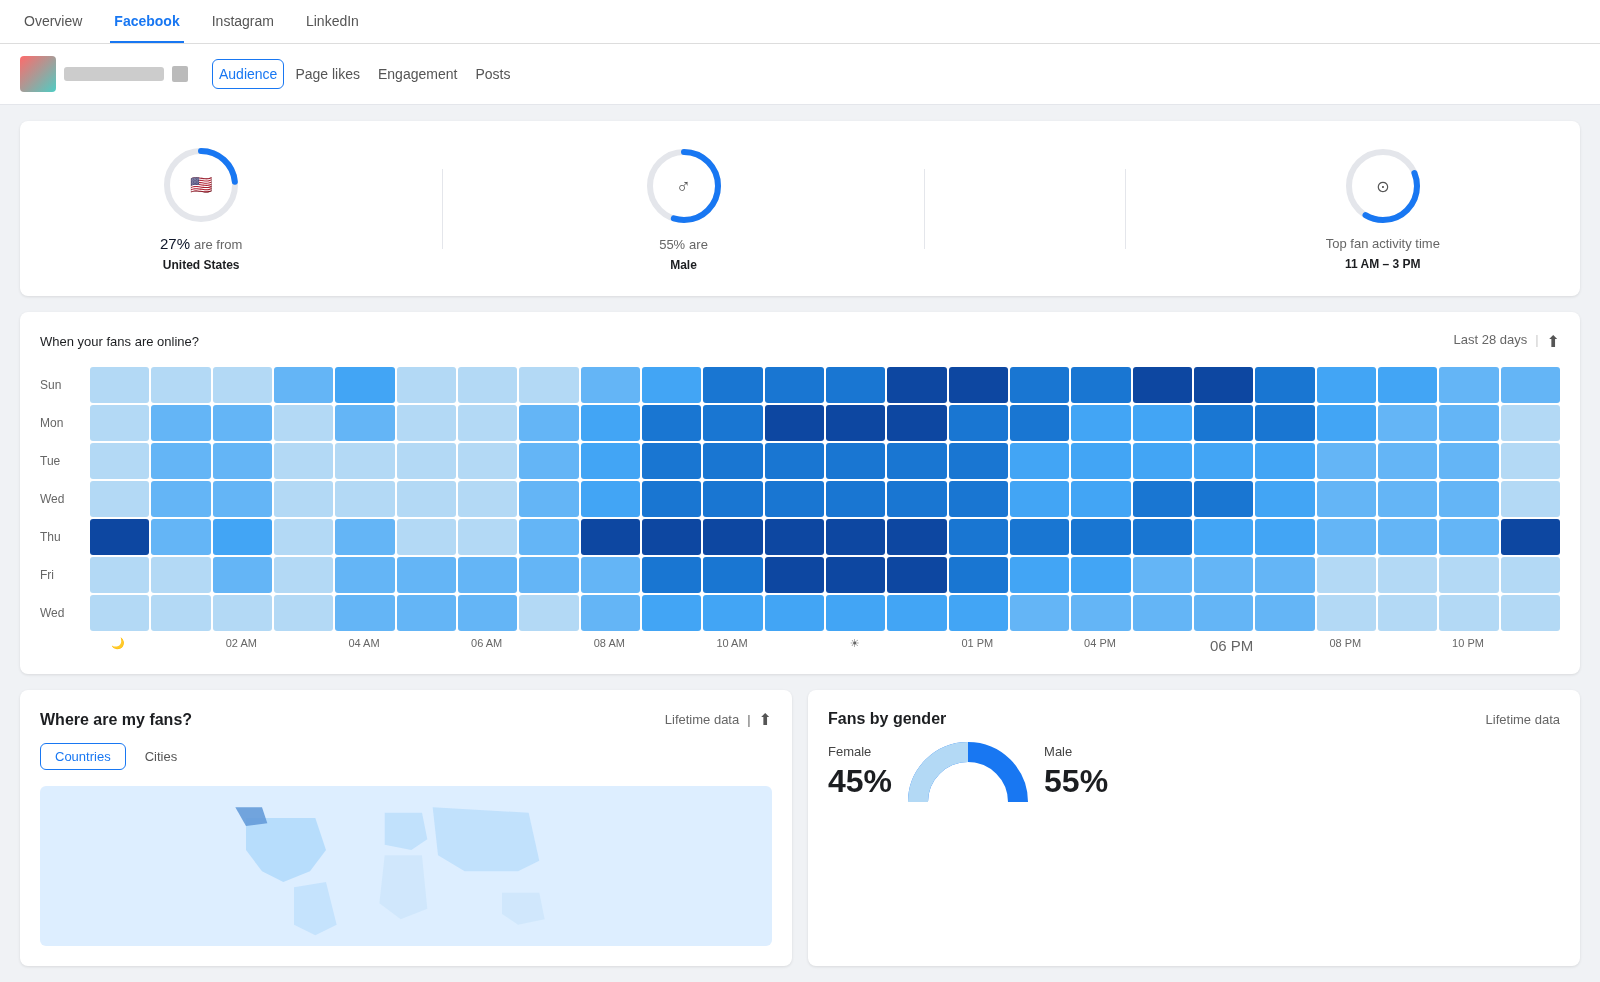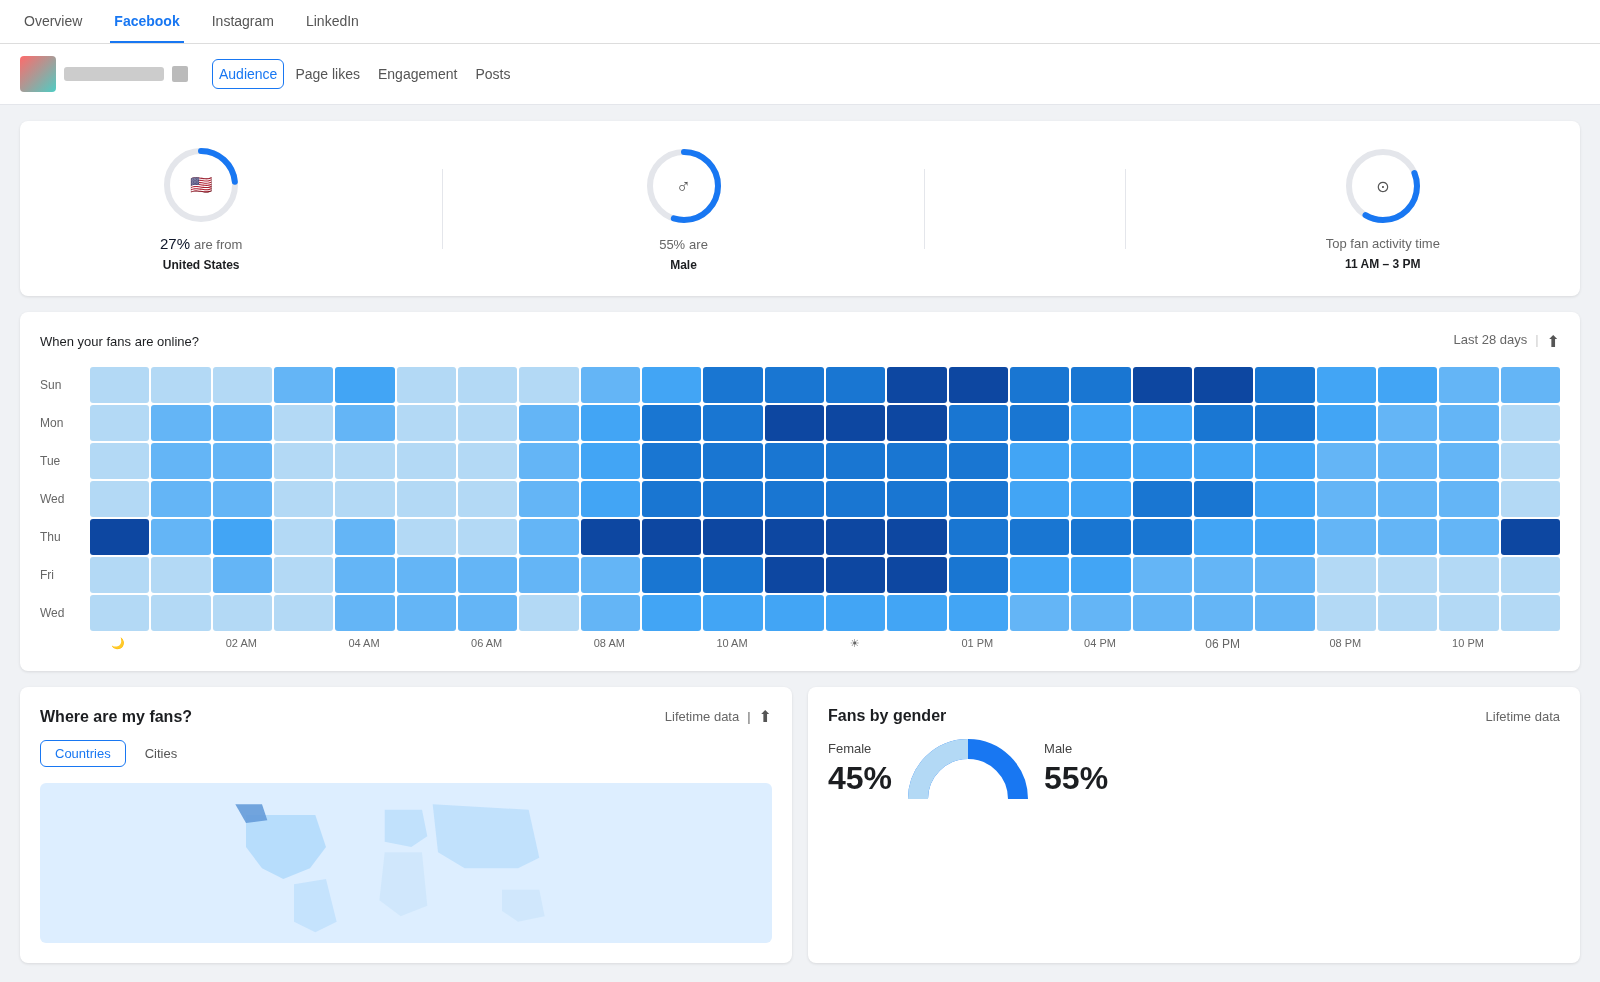--- a/index.html
+++ b/index.html
@@ -341,21 +341,21 @@
           <div style="font-size: 11px; color: rgb(102, 102, 102); text-align: center;">08 AM</div>
           <div style="font-size: 11px; color: rgb(102, 102, 102); text-align: center;"></div>
           <div style="font-size: 11px; color: rgb(102, 102, 102); text-align: center;">10 AM</div>
           <div style="font-size: 11px; color: rgb(102, 102, 102); text-align: center;"></div>
           <div style="font-size: 11px; color: rgb(102, 102, 102); text-align: center;">☀</div>
           <div style="font-size: 11px; color: rgb(102, 102, 102); text-align: center;"></div>
           <div style="font-size: 11px; color: rgb(102, 102, 102); text-align: center;">01 PM</div>
           <div style="font-size: 11px; color: rgb(102, 102, 102); text-align: center;"></div>
           <div style="font-size: 11px; color: rgb(102, 102, 102); text-align: center;">04 PM</div>
           <div style="font-size: 11px; color: rgb(102, 102, 102); text-align: center;"></div>
-          <div style="font-size: 12px; color: rgb(102, 102, 102); text-align: center;">06 PM</div>
+          <div style="font-size: 15px; color: rgb(102, 102, 102); text-align: right;">06 PM</div>
           <div style="font-size: 11px; color: rgb(102, 102, 102); text-align: center;"></div>
           <div style="font-size: 11px; color: rgb(102, 102, 102); text-align: center;">08 PM</div>
           <div style="font-size: 11px; color: rgb(102, 102, 102); text-align: center;"></div>
           <div style="font-size: 11px; color: rgb(102, 102, 102); text-align: center;">10 PM</div>
           <div style="font-size: 11px; color: rgb(102, 102, 102); text-align: center;"></div>
         </div>
       </div>
   </div>
 
   <div class="bottom-panels">

